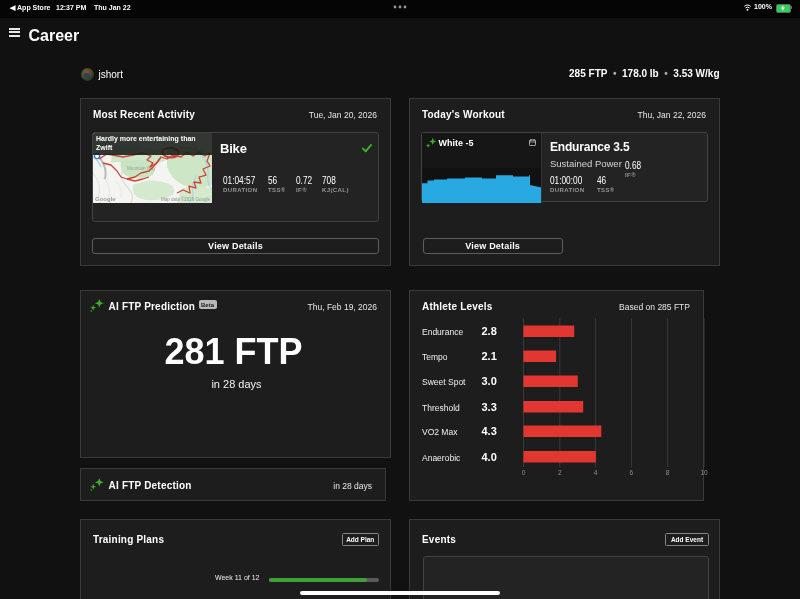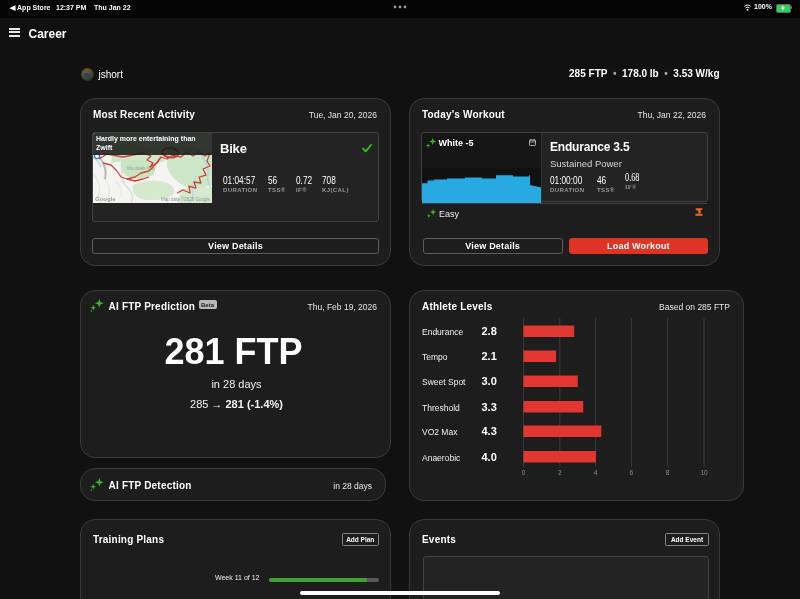--- a/index.html
+++ b/index.html
@@ -1,18 +1,18 @@
 <!DOCTYPE html>
 <html><head>
 <meta charset="utf-8">
 <style>
 html,body{margin:0;padding:0;}
 body{width:800px;height:599px;background:#111112;font-family:"Liberation Sans",sans-serif;position:relative;overflow:hidden;color:#fff;}
 .abs{position:absolute;}
-.card{position:absolute;background:#1d1d1d;border:1px solid #3a3a3a;border-radius:15px;box-sizing:border-box;}
+.card{position:absolute;background:#1d1d1d;border:1px solid #3a3a3a;border-radius:0;box-sizing:border-box;}
 .ctitle{position:absolute;font-size:10px;font-weight:bold;color:#fff;letter-spacing:.2px;}
 .cdate{position:absolute;font-size:8.5px;color:#e6e6e6;}
 .innerbox{position:absolute;border:1px solid #424242;border-radius:3px;box-sizing:border-box;background:#232323;}
 .stv{font-size:11.5px;color:#fff;transform:scaleX(0.72);transform-origin:0 0;white-space:nowrap;}
 .stl{font-size:6px;font-weight:bold;color:#979797;letter-spacing:.4px;margin-top:1px;white-space:nowrap;}
 .btn{position:absolute;border:1px solid #5d5d5d;border-radius:3px;box-sizing:border-box;display:flex;align-items:center;justify-content:center;font-size:9px;font-weight:bold;color:#fff;letter-spacing:.2px;}
 .smallbtn{position:absolute;border:1px solid #858585;border-radius:1.5px;box-sizing:border-box;display:flex;align-items:center;justify-content:center;font-size:6.5px;font-weight:bold;color:#fff;}
 </style>
 </head>
 <body>
@@ -38,21 +38,21 @@
 <div class="abs" style="left:790.5px;top:5.8px;width:1.3px;height:3px;background:#777;border-radius:0 1px 1px 0;"></div>
 <svg class="abs" style="left:779.5px;top:4.5px;" width="6" height="6" viewBox="0 0 7 7">
     <path d="M4 0 L1 4 L3 4 L2.6 7 L5.8 3 L3.6 3 Z" fill="#fff"></path>
   </svg>
 
 <div class="abs" style="left:9px;top:27.8px;width:11.3px;height:9px;">
 <div style="height:1.8px;background:#e8e8e8;"></div>
 <div style="height:1.8px;background:#e8e8e8;margin-top:1.8px;"></div>
 <div style="height:1.8px;background:#e8e8e8;margin-top:1.8px;"></div>
 </div>
-<div class="abs" style="left:28.5px;top:27px;font-size:12px;font-weight:bold;color:#fff;">Career</div>
+<div class="abs" style="left:28.5px;top:27px;font-size:16px;font-weight:bold;color:#fff;">Career</div>
 
 <div class="abs" style="left:80.5px;top:68px;width:13px;height:13px;border-radius:50%;background:radial-gradient(circle at 40% 35%,#5e6b38 0%,#414f2a 45%,#262c1a 80%);overflow:hidden;">
 <div style="position:absolute;left:4.5px;top:2px;width:3.5px;height:3.5px;background:#a03e28;border-radius:50%;"></div>
 <div style="position:absolute;left:3.5px;top:5px;width:5.5px;height:4.5px;background:#2a425e;border-radius:40%;"></div>
 </div>
 <div class="abs" style="left:98.5px;top:68.8px;font-size:10px;color:#fff;">jshort</div>
 <div class="abs" style="left:420px;top:68px;width:299.5px;text-align:right;font-size:10px;font-weight:bold;color:#fff;">285 FTP&nbsp; <span style="color:#aaa;">•</span> &nbsp;178.0 lb&nbsp; <span style="color:#aaa;">•</span> &nbsp;3.53 W/kg</div>
 
 <div class="card" style="left:80px;top:98px;width:311px;height:168px;">
   <div class="ctitle" style="left:12px;top:10px;">Most Recent Activity</div>
@@ -141,56 +141,43 @@
     <div class="abs" style="left:128px;top:7px;font-size:12px;font-weight:bold;letter-spacing:-.2px;">Endurance 3.5</div>
     <div class="abs" style="left:128px;top:25px;font-size:9.5px;color:#d6d6d6;">Sustained Power</div>
     <div class="abs" style="left:128px;top:40.5px;">
         <div class="stv">01:00:00</div>
         <div class="stl">DURATION</div>
       </div>
     <div class="abs" style="left:175px;top:40.5px;">
         <div class="stv">46</div>
         <div class="stl">TSS®</div>
       </div>
-    <div class="abs" style="left:203px;top:38px;font-family:Liberation Serif, serif;">
+    <div class="abs" style="left:203px;top:26px;">
         <div class="stv">0.68</div>
         <div class="stl">IF®</div>
       </div>
 
-    <div class="abs" style="left:0;top:70px;width:285px;height:18px;border-top:1px solid #404040;">
-      <svg class="abs" style="left:4px;top:4px;" width="11" height="11" viewBox="0 0 14 14">
-        <path d="M9 1 L10.1 4.1 L13.2 5.2 L10.1 6.3 L9 9.4 L7.9 6.3 L4.8 5.2 L7.9 4.1 Z" fill="#3fae2a"></path>
-        <path d="M3.6 7.4 L4.3 9.3 L6.2 10 L4.3 10.7 L3.6 12.6 L2.9 10.7 L1 10 L2.9 9.3 Z" fill="#3fae2a"></path>
-      </svg>
-      <div class="abs" style="left:17px;top:4.5px;font-size:9px;color:#ececec;">Easy</div>
-      <svg class="abs" style="left:272.5px;top:4.3px;" width="8" height="8" viewBox="0 0 8 8">
-        <path d="M0.7 0.2 L7.3 0.2 L7.3 2.1 L4.9 2.1 L6 3.1 L5.6 5.6 L3 5.6 L3.4 3.3 L2.2 2.3 L0.7 2.3 Z" fill="#f0641e"></path>
-        <path d="M0.4 5.8 L7.5 5.8 L7.5 7.8 L0.4 7.8 Z" fill="#f0641e"></path>
-      </svg>
-    </div>
   </div>
   <div class="btn" style="left:12.8px;top:139px;width:139.8px;height:16px;">View Details</div>
-  <div class="btn" style="left:158.5px;top:139px;width:139.9px;height:16px;background:#de3426;border-color:#de3426;">Load Workout</div>
 </div>
 
 <div class="card" style="left:80px;top:290px;width:311px;height:168px;">
   <svg class="abs" style="left:9px;top:7.5px;" width="14" height="13" viewBox="0 0 14 13">
     <path d="M9.3 0 L10.5 3.1 L13.6 4.3 L10.5 5.5 L9.3 8.6 L8.1 5.5 L5 4.3 L8.1 3.1 Z" fill="#3fae2a"></path>
     <path d="M3.2 5.8 L4 8 L6.2 8.8 L4 9.6 L3.2 11.8 L2.4 9.6 L0.2 8.8 L2.4 8 Z" fill="#3fae2a"></path>
     <circle cx="1.3" cy="12" r="0.8" fill="#3fae2a"></circle>
   </svg>
   <div class="ctitle" style="left:27.5px;top:10px;">AI FTP Prediction</div>
   <div class="abs" style="left:117.5px;top:9px;background:#b9b9b9;color:#1c1c1c;font-size:6px;font-weight:bold;border-radius:2px;padding:1.5px 2.5px;">Beta</div>
   <div class="cdate" style="right:13px;top:11px;">Thu, Feb 19, 2026</div>
   <div class="abs" style="left:-3px;top:43px;width:311px;text-align:center;font-size:36px;font-weight:bold;letter-spacing:0px;line-height:36px;">281 FTP</div>
   <div class="abs" style="left:0;top:86.5px;width:311px;text-align:center;font-size:11px;color:#f2f2f2;">in 28 days</div>
-  <div class="abs" style="left:0;top:107px;width:311px;text-align:center;font-size:11px;color:#f2f2f2;">285 → <b>281 (-1.4%)</b></div>
-</div>
-
-<div class="card" style="left:409px;top:290px;width:335px;height:211px;">
+</div>
+
+<div class="card" style="left:409px;top:290px;width:295px;height:211px;">
   <div class="ctitle" style="left:12px;top:10px;">Athlete Levels</div>
   <div class="cdate" style="right:13px;top:11px;">Based on 285 FTP</div>
   <svg class="abs" style="left:0;top:0;" width="311" height="211" viewBox="0 0 311 211">
     <g stroke="#3a3a3a" stroke-width="1">
       <line x1="113.5" y1="27" x2="113.5" y2="176"></line>
       <line x1="149.8" y1="27" x2="149.8" y2="176"></line>
       <line x1="185.6" y1="27" x2="185.6" y2="176"></line>
       <line x1="221.4" y1="27" x2="221.4" y2="176"></line>
       <line x1="257.6" y1="27" x2="257.6" y2="176"></line>
       <line x1="294" y1="27" x2="294" y2="176"></line>

